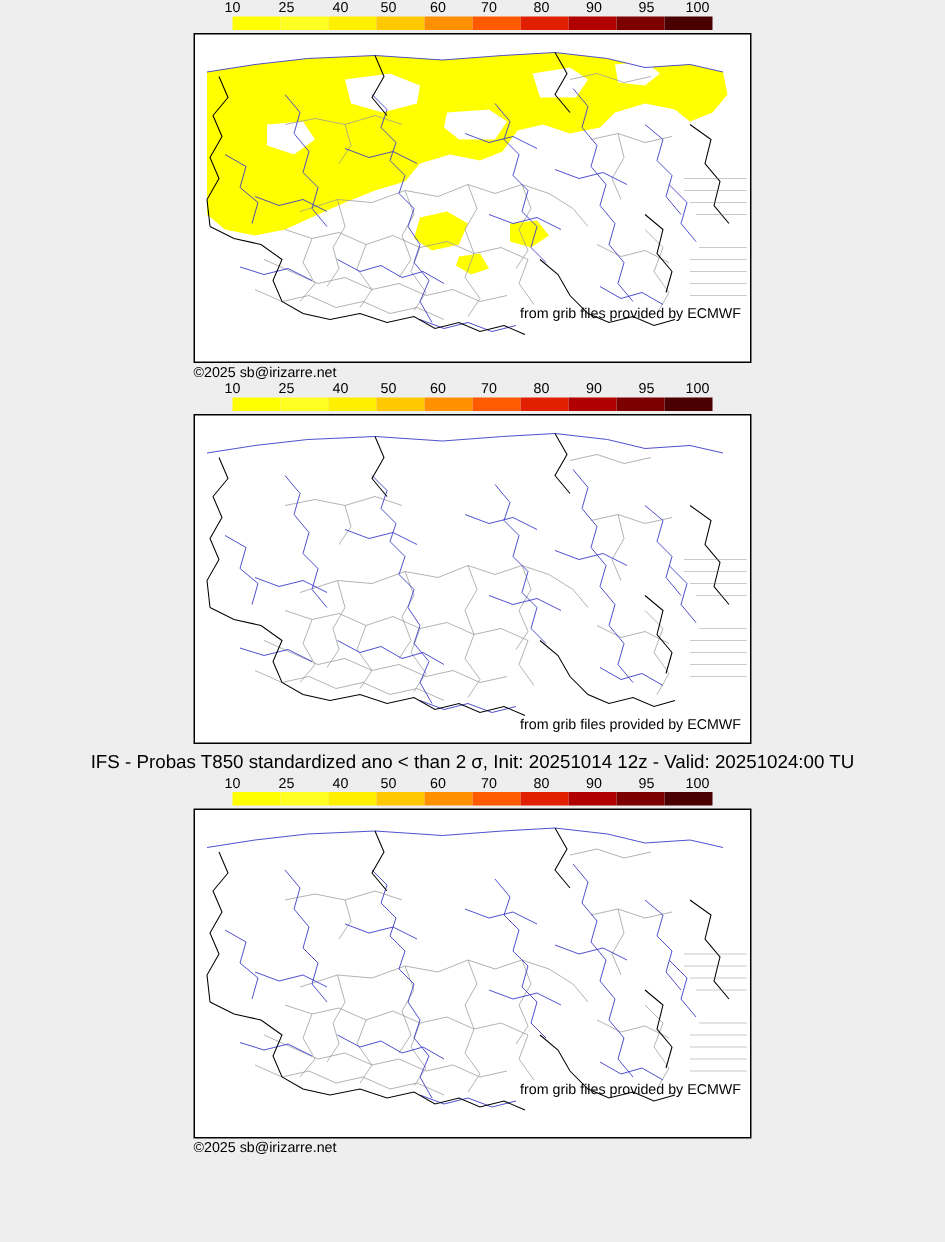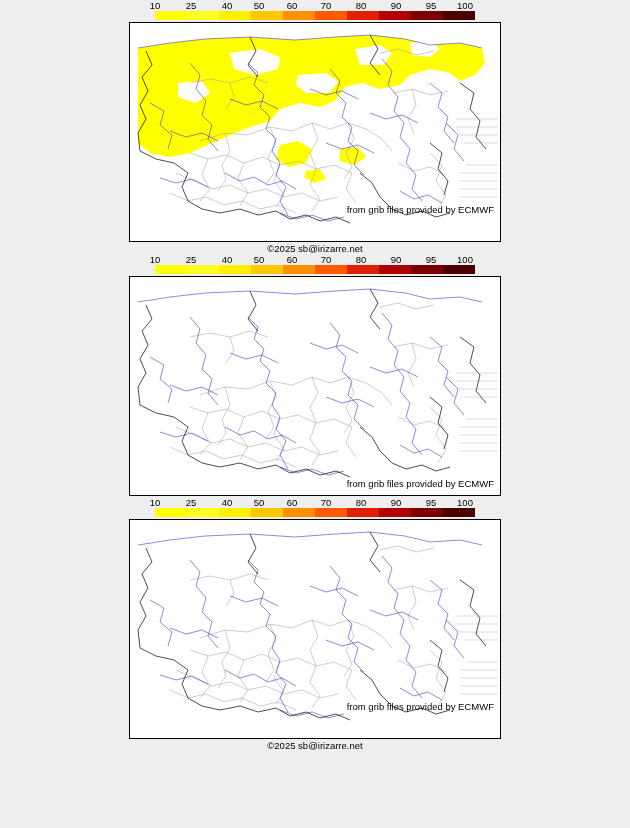--- a/index.html
+++ b/index.html
@@ -67,21 +67,21 @@
     overflow: hidden;
   }
   .map-wrap svg {
     position: absolute;
     left: 0;
     top: 0;
   }
   .credit {
     font-size: 9.5px;
     color: #000;
-    text-align: center;
+    text-align: left;
     width: 372px;
     margin: 0 auto;
     padding-top: 1px;
     padding-right: 0px;
     box-sizing: border-box;
   }
   .attrib {
     position: absolute;
     right: 4px;
     bottom: 4px;
@@ -276,20 +276,21 @@
         <path d="M330 150 L368 150 M330 158 L368 158 M330 166 L368 166 M330 174 L368 174 M336 142 L368 142"></path>
         <path d="M326 96 L368 96 M326 104 L368 104 M330 112 L368 112 M334 120 L368 120"></path>
       </g>
     </svg>
     <div class="attrib" style="right:6px; bottom:6px;">from grib files provided by ECMWF</div>
   </div>
   <div class="credit"></div>
 </div>
 
 <div class="panel">
+  <div class="panel-title">IFS - Probas T850  standardized ano &lt; than 2 σ, Init: 20251014 12z - Valid: 20251024:00 TU</div>
   <div class="colorbar-wrap">
     <div class="cb-labels">
       <span style="left:10px">10</span>
       <span style="left:46px">25</span>
       <span style="left:82px">40</span>
       <span style="left:114px">50</span>
       <span style="left:147px">60</span>
       <span style="left:181px">70</span>
       <span style="left:216px">80</span>
       <span style="left:251px">90</span>

